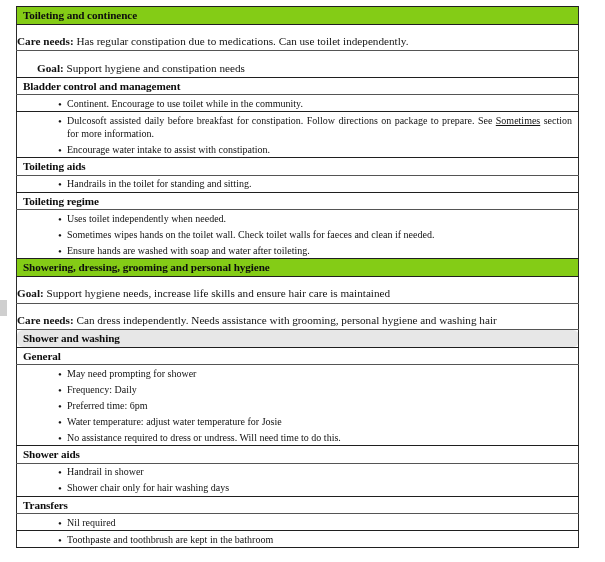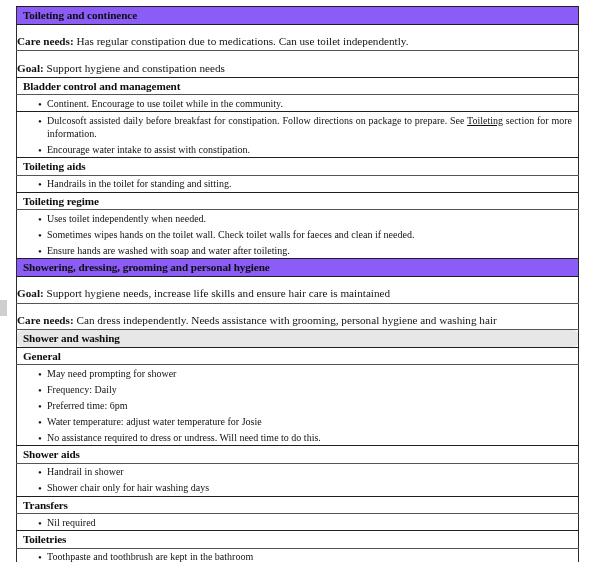--- a/index.html
+++ b/index.html
@@ -38,37 +38,38 @@
     border-left: 1.5px solid #2b2b2b;
     border-right: 1.5px solid #2b2b2b;
     border-top: 0.8px solid #555555;
     border-bottom: 0.8px solid #555555;
     padding: 0;
     vertical-align: top;
   }
 
   
   .row-section > td {
-    background: #8b5cf6;
+    background: #84cc16;
     border-top: 1.6px solid #1f1f1f;
     border-bottom: 1.6px solid #1f1f1f;
   }
   
   .row-subband > td {
     background: #e7e7e7;
     border-top: 1.6px solid #1f1f1f;
     border-bottom: 1.6px solid #1f1f1f;
     border-radius: 6px;
   }
   
   .row-headstart > td {
     border-top: 1.6px solid #1f1f1f;
   }
   .row-blockend > td {
     border-bottom: 1.6px solid #1f1f1f;
+    padding-left: 20px;
   }
 
   .cell {
     padding: 2px 5px 2px 6px;
     font-size: 11.2px;
     line-height: 1.30;
     color: #121212;
   }
   .cell.tight { padding-top: 1px; padding-bottom: 1px; }
 
@@ -149,21 +150,21 @@
       <td>
         <ul class="bullets">
           <li>Continent. Encourage to use toilet while in the community.</li>
         </ul>
       </td>
     </tr>
 
     <tr class="row-blockend">
       <td>
         <ul class="bullets">
-          <li class="justify"><span>Dulcosoft assisted daily before breakfast for constipation.  Follow directions on package to prepare. See </span><span class="u">Toileting</span><span> section for more information.</span></li>
+          <li class="justify"><span>Dulcosoft assisted daily before breakfast for constipation.  Follow directions on package to prepare. See </span><span class="u">Sometimes</span><span> section for more information.</span></li>
           <li>Encourage water intake to assist with constipation.</li>
         </ul>
       </td>
     </tr>
 
     <tr class="row-headstart">
       <td>
         <div class="cell tight hdr">Toileting aids</div>
       </td>
     </tr>
@@ -253,25 +254,20 @@
       </td>
     </tr>
     <tr class="row-blockend">
       <td>
         <ul class="bullets">
           <li>Nil required</li>
         </ul>
       </td>
     </tr>
 
-    <tr class="row-headstart">
-      <td>
-        <div class="cell tight hdr">Toiletries</div>
-      </td>
-    </tr>
     <tr class="row-blockend">
       <td>
         <ul class="bullets">
           <li>Toothpaste and toothbrush are kept in the bathroom</li>
 
         </ul>
       </td>
     </tr>
 
   </tbody>

